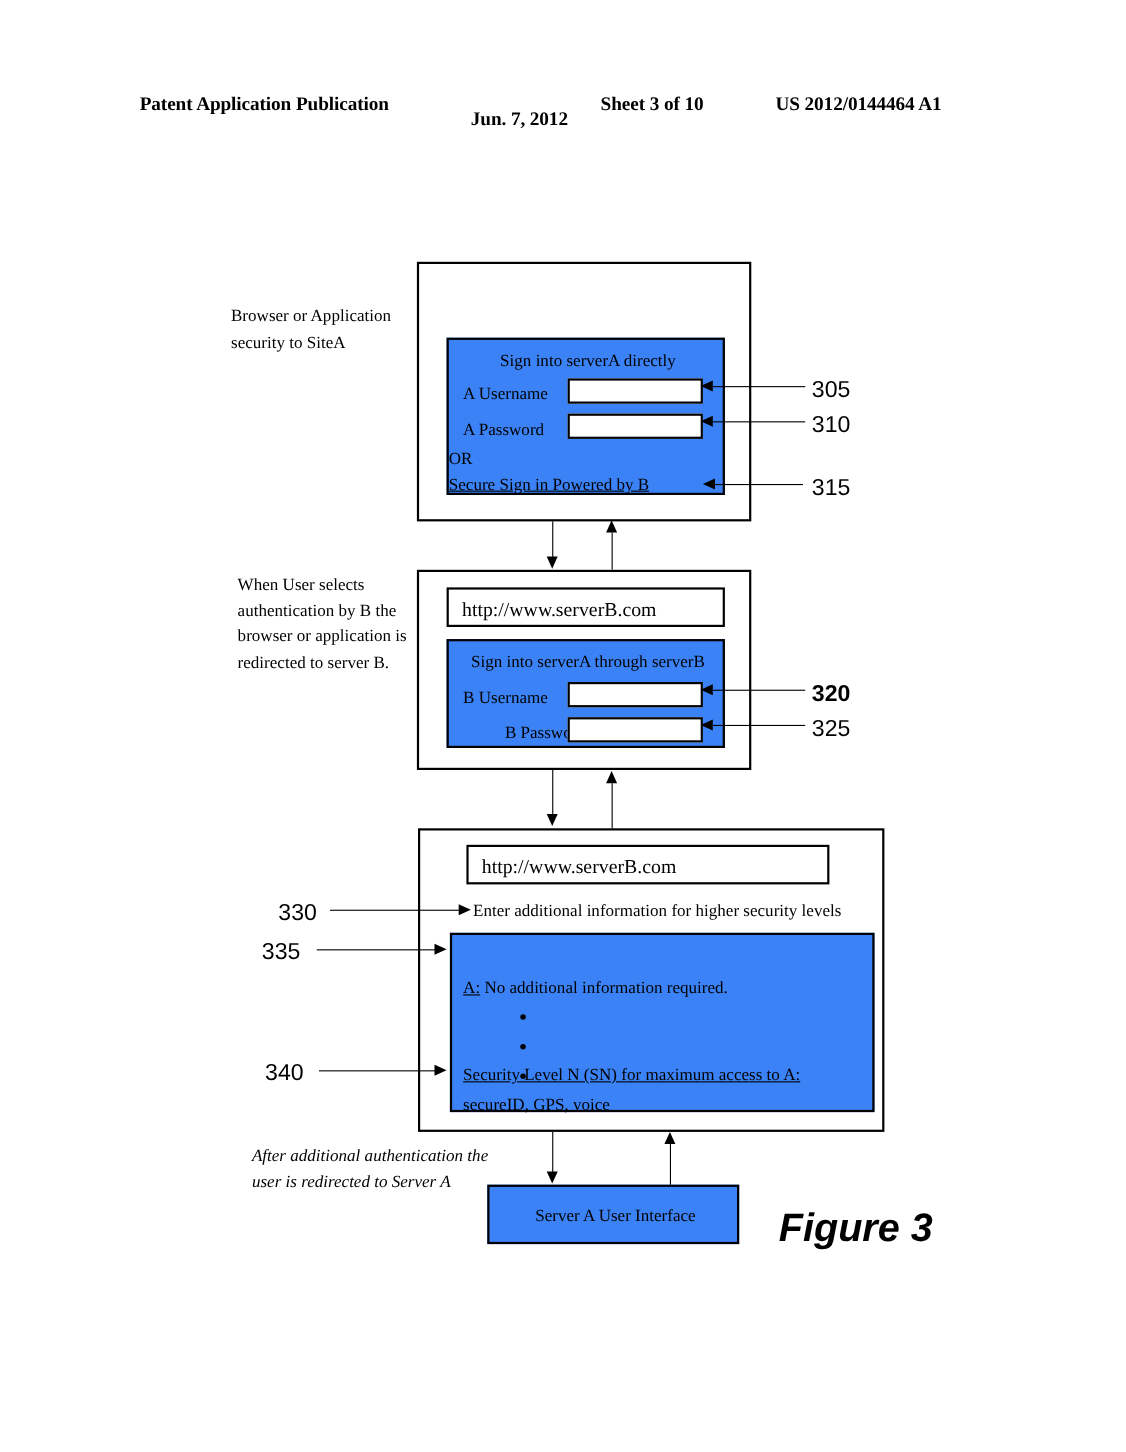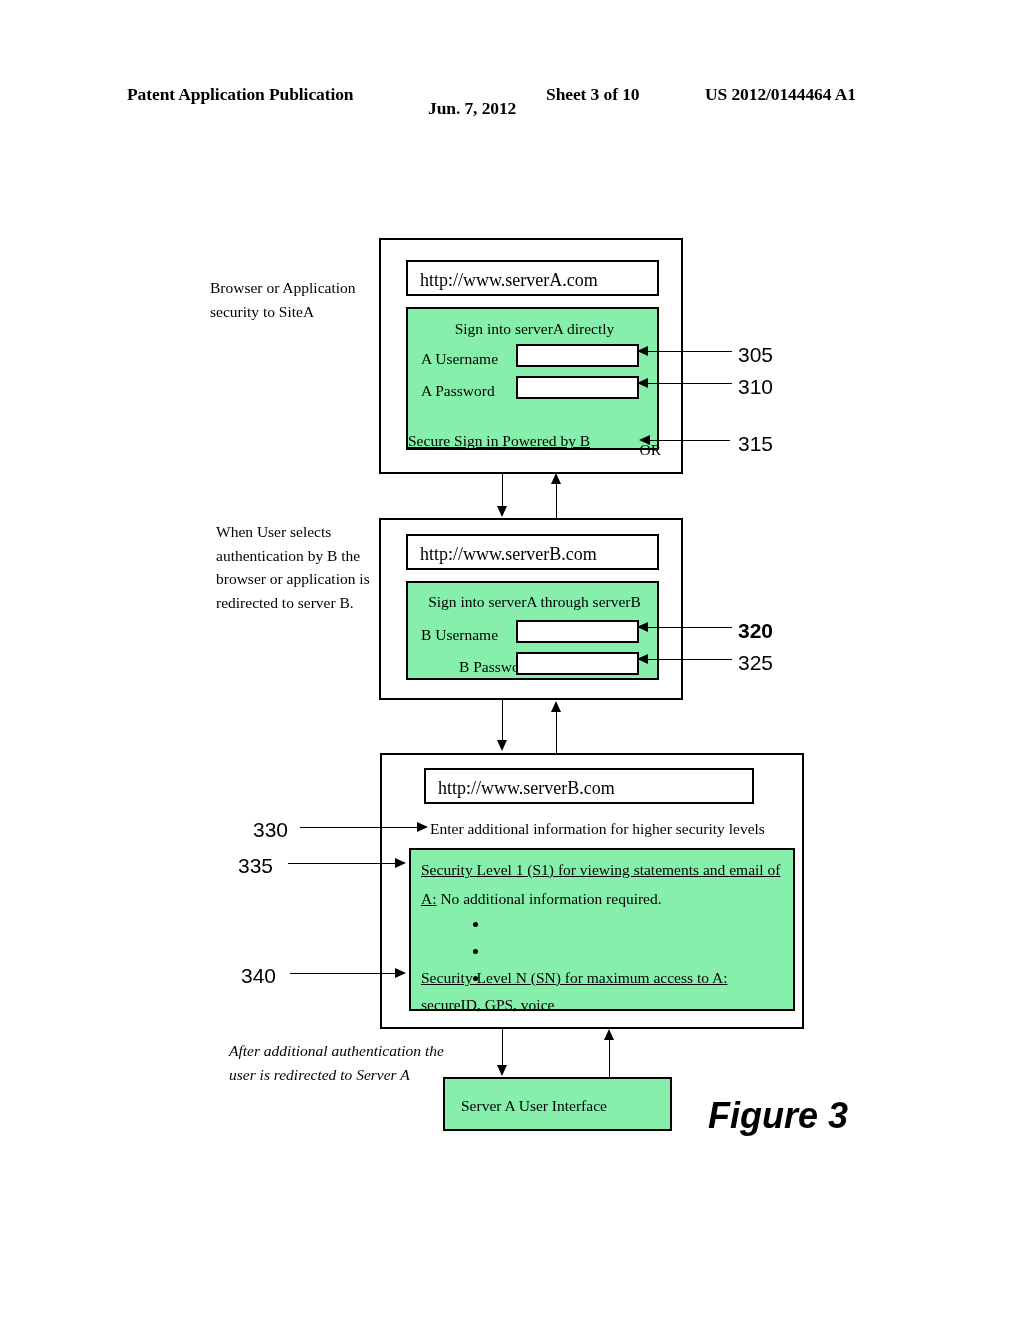--- a/index.html
+++ b/index.html
@@ -39,21 +39,21 @@
   .box {
     position: absolute;
     box-sizing: border-box;
     border: 2.5px solid #000;
     background: #fff;
   }
   .thinbox {
     position: absolute;
     box-sizing: border-box;
     border: 2px solid #000;
-    background: #86efac;
+    background: #3b82f6;
   }
   .field {
     position: absolute;
     box-sizing: border-box;
     border: 2px solid #000;
     background: #fff;
   }
   .txt {
     position: absolute;
     white-space: nowrap;
@@ -142,39 +142,36 @@
   <span class="hdr-pub">Patent Application Publication</span>
   <span class="hdr-date">Jun. 7, 2012</span>
   <span class="hdr-sheet">Sheet 3 of 10</span>
   <span class="hdr-num">US 2012/0144464 A1</span>
 </div>
 
 <div class="caption" style="left:210px; top:276px; width:175px;">Browser or Application security to SiteA</div>
 
 <div class="box" style="left:379px; top:238px; width:304px; height:236px;">
 
-  <div class="field" style="left:25px; top:20px; width:253px; height:36px;">
-    <div class="url" style="left:12px; top:8px;">http://www.serverA.com</div>
-  </div>
 
   <div class="thinbox" style="left:25px; top:67px; width:253px; height:143px;">
 
     <div class="txt" style="left:0; top:12px; width:253px; text-align:center;">Sign into serverA directly</div>
 
     <div class="txt" style="left:13px; top:42px;">A Username</div>
     <div class="field" style="left:108px; top:35px; width:123px; height:23px;">
       <div class="txt" style="left:4px; top:4px; font-size:13px;"></div>
     </div>
 
     <div class="txt" style="left:13px; top:74px;">A Password</div>
     <div class="field" style="left:108px; top:67px; width:123px; height:23px;">
       <div class="txt" style="left:4px; top:4px; font-size:13px;"></div>
     </div>
 
-    <div class="txt" style="left:0; top:101px; width:253px; text-align:right;margin-top:32px;">OR</div>
+    <div class="txt" style="left:0; top:101px; width:253px; text-align:left;">OR</div>
 
     <div class="txt ul" style="left:0; top:124px; width:253px; text-align:left;">Secure Sign in Powered by B</div>
   </div>
 </div>
 
 <div class="hline" style="left:648px; top:351px; width:84px;"></div>
 <div class="arrow-left" style="left:637px; top:346px;"></div>
 <div class="refnum" style="left:738px; top:343px;">305</div>
 
 <div class="hline" style="left:648px; top:383px; width:84px;"></div>
@@ -232,21 +229,20 @@
 <div class="box" style="left:380px; top:753px; width:424px; height:276px;">
 
   <div class="field" style="left:42px; top:13px; width:330px; height:36px;">
     <div class="url" style="left:12px; top:8px;">http://www.serverB.com</div>
   </div>
 
   <div class="txt" style="left:48px; top:66px;">Enter additional information for higher security levels</div>
 
   <div class="thinbox" style="left:27px; top:93px; width:386px; height:163px;">
 
-    <div class="txt ul" style="left:10px; top:12px;">Security Level 1 (S1) for viewing statements and email of</div>
 
     <div class="txt" style="left:10px; top:41px;">
       <span class="ul">A:</span><span>&nbsp;</span><span>No additional information required.</span>
     </div>
 
     <div class="bullet" style="left:62px; top:72px;"></div>
     <div class="bullet" style="left:62px; top:99px;"></div>
     <div class="bullet" style="left:62px; top:126px;"></div>
 
     <div class="txt ul" style="left:10px; top:120px;">Security Level N (SN) for maximum access to A:</div>
@@ -269,16 +265,16 @@
 
 <div class="caption" style="left:229px; top:1039px; width:240px;font-style:italic;">After additional authentication the user is redirected to Server A</div>
 
 <div class="vline" style="left:502px; top:1029px; height:38px;"></div>
 <div class="arrow-down" style="left:497px; top:1065px;"></div>
 
 <div class="vline" style="left:609px; top:1040px; height:38px;"></div>
 <div class="arrow-up" style="left:604px; top:1029px;"></div>
 
 <div class="thinbox" style="left:443px; top:1077px; width:229px; height:54px;">
-  <div class="txt" style="left:16px; top:19px; width:229px; ">Server A User Interface</div>
+  <div class="txt" style="left:0; top:19px; width:229px; text-align:center;">Server A User Interface</div>
 </div>
 
 <div id="figure-label">Figure 3</div>
 
 </body></html>

